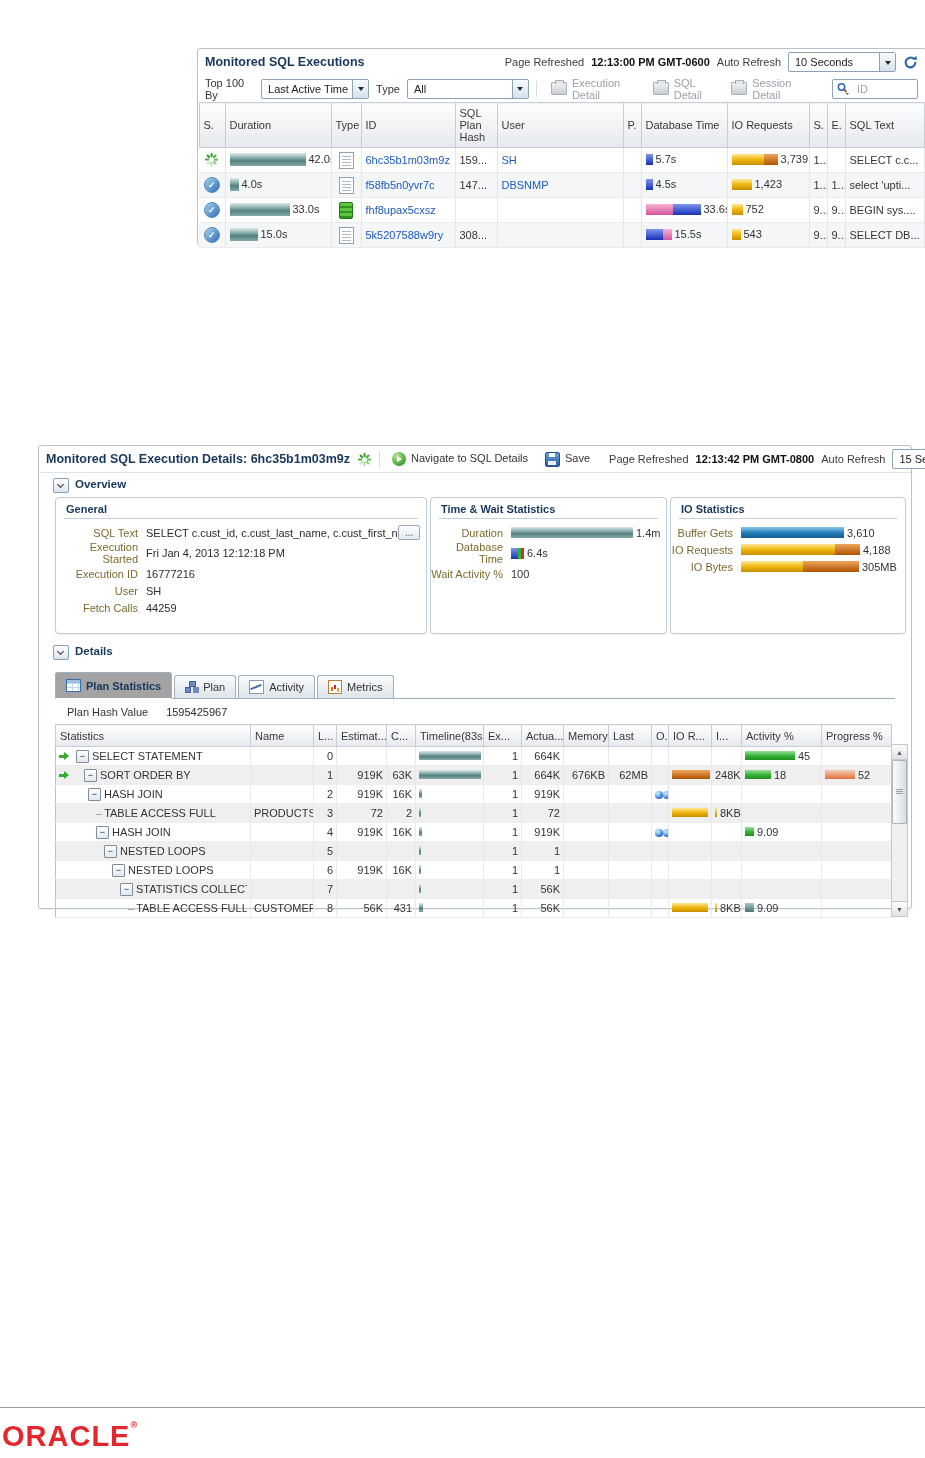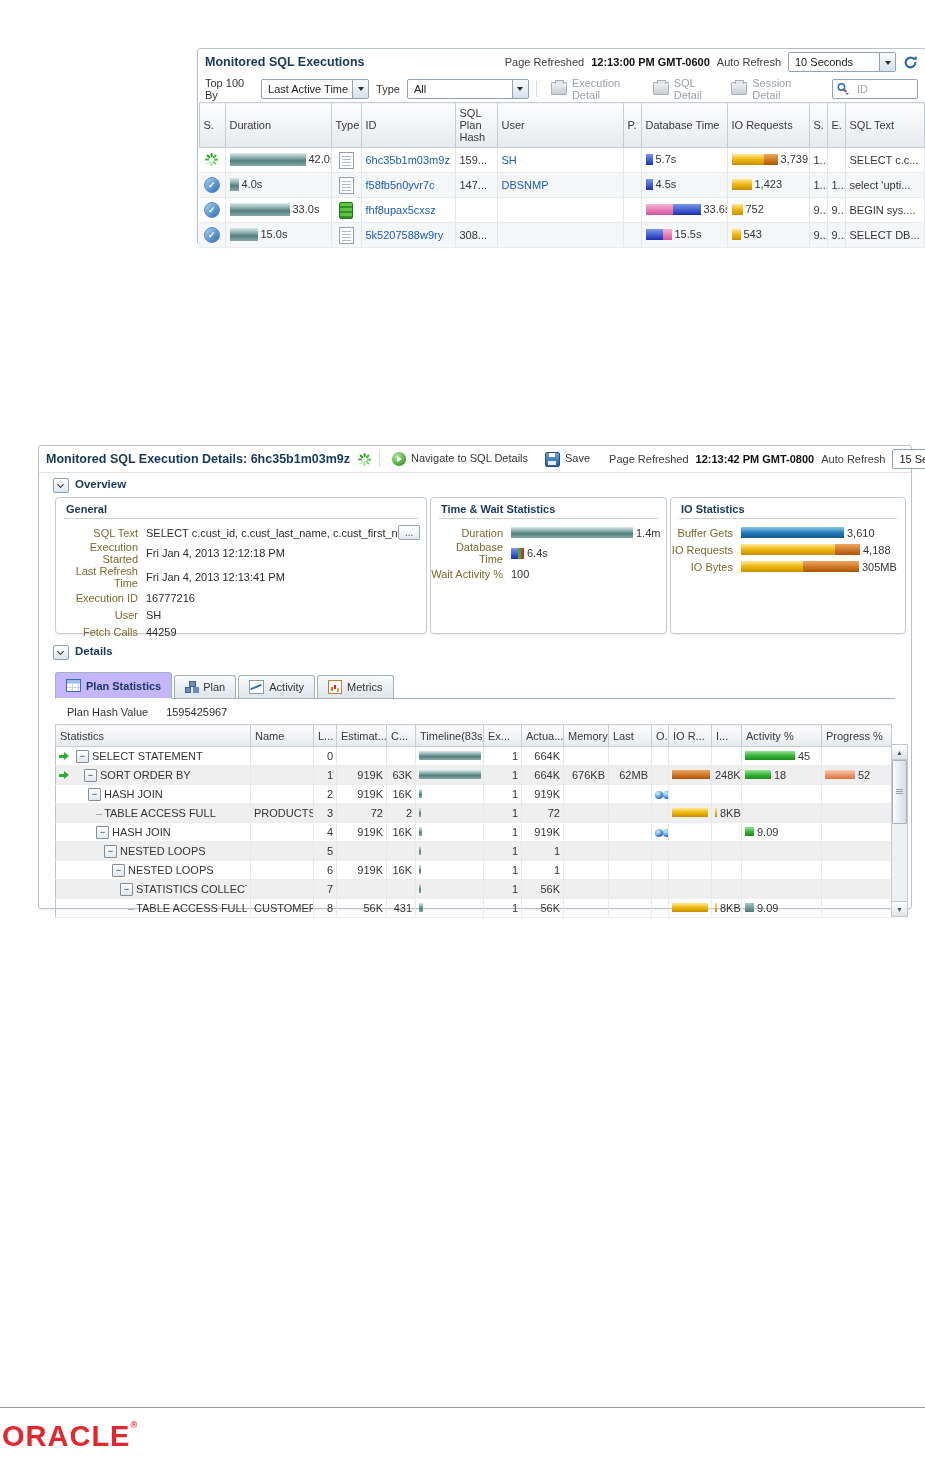--- a/index.html
+++ b/index.html
@@ -86,21 +86,21 @@
   .frow{display:flex;align-items:center;min-height:17px;padding-right:6px}
   .flabel{text-align:right;color:#7b6a2e;padding-right:8px;flex:none}
   .obox-general .flabel{width:82px}.obox-tw .flabel{width:72px}.obox-io .flabel{width:62px}
   .fval{color:#2b2b2b;white-space:nowrap;overflow:hidden}
   .more-btn{margin-left:auto;width:22px;height:15px;border:1px solid #9aa8b5;border-radius:2px;
        background:linear-gradient(#fff,#e2e9ef);font:10px "Liberation Sans",sans-serif;color:#555;line-height:11px;cursor:pointer}
 
   .tabs{display:flex;align-items:flex-end;height:27px;margin:8px 16px 0 16px;border-bottom:1px solid #9fb0bf}
   .tab{display:inline-flex;align-items:center;gap:5px;height:22px;padding:0 10px;margin-right:2px;cursor:pointer;
        border:1px solid #9fb0bf;border-bottom:none;border-radius:3px 3px 0 0;background:linear-gradient(#fafbfc,#dde4ea);color:#333}
-  .tab.active{background:#c4b5fd;height:25px;margin-bottom:-1px;border-bottom:1px solid #fff;font-weight:bold;color:#17375c}
+  .tab.active{background:#a3a3a3;height:25px;margin-bottom:-1px;border-bottom:1px solid #fff;font-weight:bold;color:#17375c}
   .ti{display:inline-block;flex:none}
   .ti-grid{width:13px;height:11px;border:1px solid #3a6fae;background:#fff;
        background-image:linear-gradient(180deg,#9dbfe2 0 3px,transparent 3px),
        repeating-linear-gradient(0deg,transparent 0 3px,#c4d7ea 3px 4px),
        repeating-linear-gradient(90deg,transparent 0 5px,#c4d7ea 5px 6px)}
   .ti-tree{width:13px;height:12px;position:relative}
   .ti-tree::before{content:"";position:absolute;left:4px;top:0;width:5px;height:4px;background:#6e89c4;border:1px solid #44609e}
   .ti-tree::after{content:"";position:absolute;left:0;bottom:0;width:4px;height:4px;background:#6e89c4;border:1px solid #44609e;box-shadow:8px 0 0 #6e89c4}
   .ti-chart{width:13px;height:12px;border:1px solid #8a9aa8;background:#fff;position:relative;overflow:hidden}
   .ti-chart::after{content:"";position:absolute;left:0;top:5px;width:12px;height:2px;background:#3a6fae;transform:rotate(-22deg);border-radius:1px}
@@ -420,24 +420,20 @@
           <div class="frow">
             <span class="flabel">SQL Text</span>
             <span class="fval">SELECT c.cust_id, c.cust_last_name, c.cust_first_name, s.p</span>
             <button class="more-btn">...</button>
           </div>
           <div class="frow">
             <span class="flabel">Execution Started</span>
             <span class="fval">Fri Jan 4, 2013 12:12:18 PM</span>
           </div>
           <div class="frow">
-            <span class="flabel">Last Refresh Time</span>
-            <span class="fval">Fri Jan 4, 2013 12:13:41 PM</span>
-          </div>
-          <div class="frow">
             <span class="flabel">Execution ID</span>
             <span class="fval">16777216</span>
           </div>
           <div class="frow">
             <span class="flabel">User</span>
             <span class="fval lnk">SH</span>
           </div>
           <div class="frow">
             <span class="flabel">Fetch Calls</span>
             <span class="fval">44259</span>

